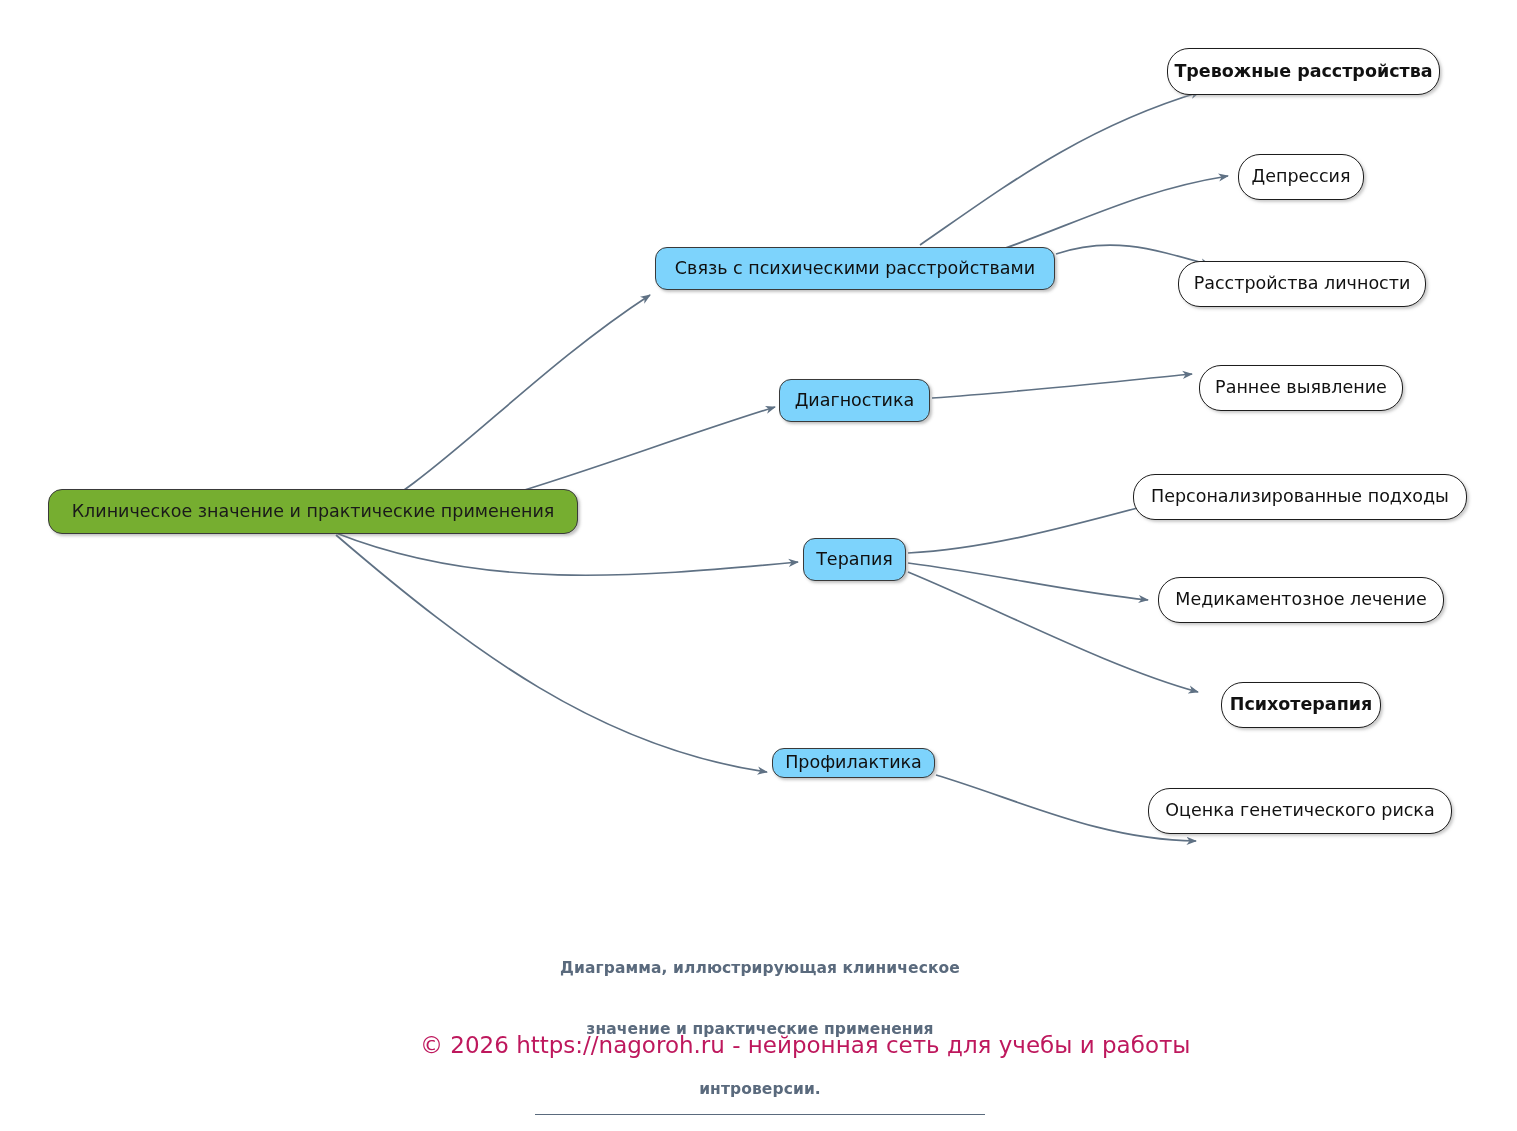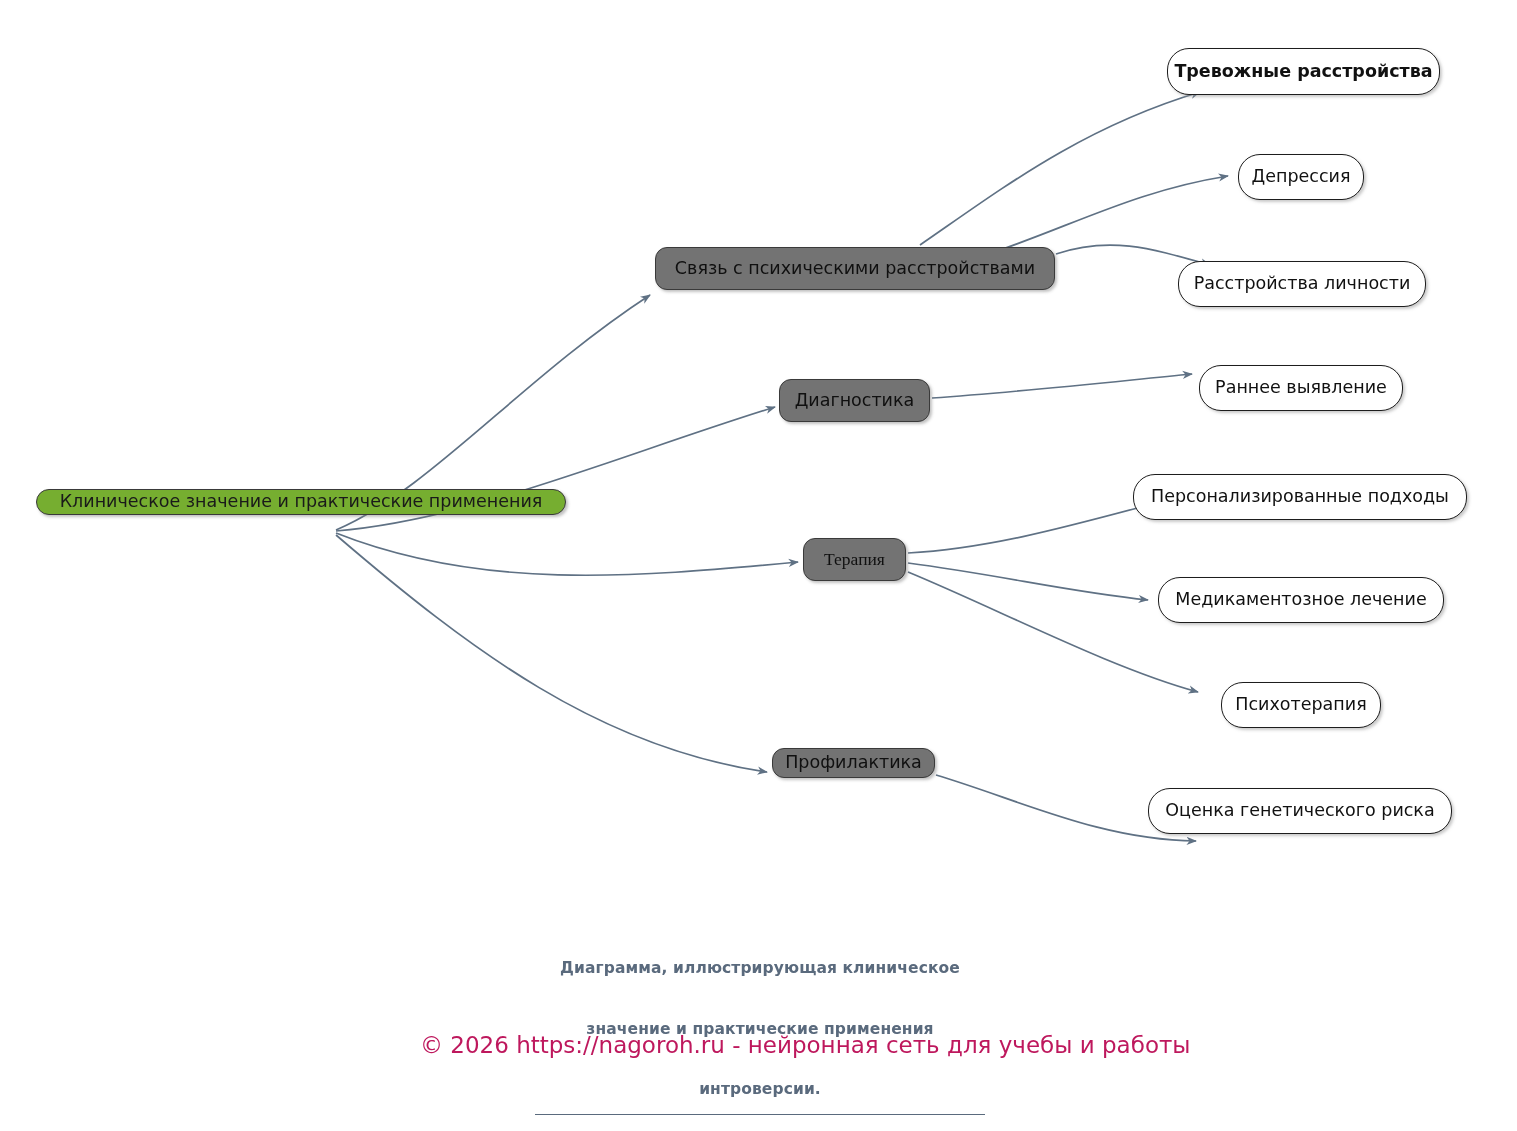--- a/index.html
+++ b/index.html
@@ -39,21 +39,21 @@
   }
   .node-root {
     background: #76ae30;
     border: 1.6px solid #3a3a3a;
     border-radius: 14px;
     color: #1a1a1a;
     font-size: 17.5px;
     box-shadow: 2px 2px 3px rgba(120,120,120,0.45);
   }
   .node-branch {
-    background: #737373;
+    background: #7dd3fc;
     border: 1.6px solid #3a3a3a;
     border-radius: 12px;
     color: #101010;
     font-size: 17.5px;
     box-shadow: 2px 2px 3px rgba(120,120,120,0.45);
   }
   .node-leaf {
     background: #ffffff;
     border: 1.7px solid #1d1d1d;
     border-radius: 22px;
@@ -113,34 +113,34 @@
         <path d="M 1000,250 C 1080,222 1140,190 1228,176" fill="none" stroke="#5f7184" stroke-width="1.7" marker-end="url(#arrowhead)"></path>
         <path d="M 1056,254 C 1110,236 1150,248 1210,265" fill="none" stroke="#5f7184" stroke-width="1.7" marker-end="url(#arrowhead)"></path>
         <path d="M 932,398 C 1020,392 1110,382 1192,374" fill="none" stroke="#5f7184" stroke-width="1.7" marker-end="url(#arrowhead)"></path>
         <path d="M 908,553 C 1000,548 1090,520 1190,494" fill="none" stroke="#5f7184" stroke-width="1.7" marker-end="url(#arrowhead)"></path>
         <path d="M 908,563 C 1000,575 1070,592 1148,600" fill="none" stroke="#5f7184" stroke-width="1.7" marker-end="url(#arrowhead)"></path>
         <path d="M 908,572 C 1000,610 1110,668 1198,692" fill="none" stroke="#5f7184" stroke-width="1.7" marker-end="url(#arrowhead)"></path>
         <path d="M 936,775 C 1020,800 1100,840 1196,841" fill="none" stroke="#5f7184" stroke-width="1.7" marker-end="url(#arrowhead)"></path>
       </g>
   </svg>
 
-  <div class="node node-root" style="left: 36px; top: 489px; width: 530px; height: 26px;">Клиническое значение и практические применения</div>
+  <div class="node node-root" style="left: 48px; top: 489px; width: 530px; height: 45px;">Клиническое значение и практические применения</div>
 
   <div class="node node-branch" style="left: 655px; top: 247px; width: 400px; height: 43px;">Связь с психическими расстройствами</div>
   <div class="node node-leaf" style="left: 1167px; top: 48px; width: 273px; height: 47px; font-weight: bold;">Тревожные расстройства</div>
   <div class="node node-leaf" style="left: 1238px; top: 154px; width: 126px; height: 46px;">Депрессия</div>
   <div class="node node-leaf" style="left: 1178px; top: 261px; width: 248px; height: 46px;">Расстройства личности</div>
 
   <div class="node node-branch" style="left: 779px; top: 379px; width: 151px; height: 43px;">Диагностика</div>
   <div class="node node-leaf" style="left: 1199px; top: 365px; width: 204px; height: 46px;">Раннее выявление</div>
 
-  <div class="node node-branch" style="left: 803px; top: 538px; width: 103px; height: 43px; font-family: Liberation Serif, serif;">Терапия</div>
+  <div class="node node-branch" style="left: 803px; top: 538px; width: 103px; height: 43px;">Терапия</div>
   <div class="node node-leaf" style="left: 1133px; top: 474px; width: 334px; height: 46px;">Персонализированные подходы</div>
   <div class="node node-leaf" style="left: 1158px; top: 577px; width: 286px; height: 46px;">Медикаментозное лечение</div>
-  <div class="node node-leaf" style="left: 1221px; top: 682px; width: 160px; height: 46px;">Психотерапия</div>
+  <div class="node node-leaf" style="left: 1221px; top: 682px; width: 160px; height: 46px; font-weight: bold;">Психотерапия</div>
 
   <div class="node node-branch" style="left: 772px; top: 748px; width: 163px; height: 30px;">Профилактика</div>
   <div class="node node-leaf" style="left: 1148px; top: 788px; width: 304px; height: 46px;">Оценка генетического риска</div>
 
   <div class="caption-block">
     <div class="caption-text">Диаграмма, иллюстрирующая клиническое</div>
     <div class="caption-text">значение и практические применения</div>
     <div class="caption-text">интроверсии.</div>
     <div class="caption-rule"></div>
   </div>

